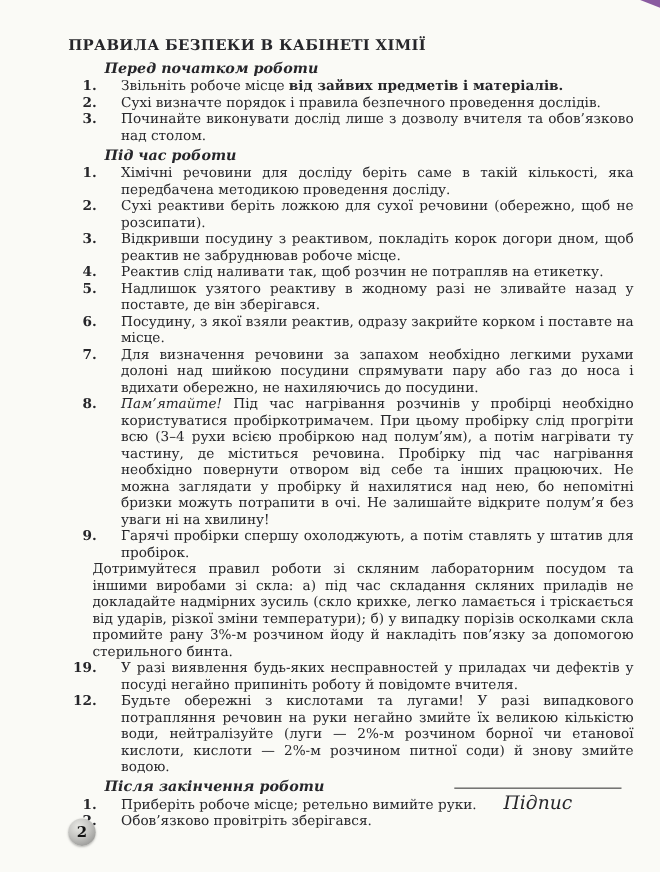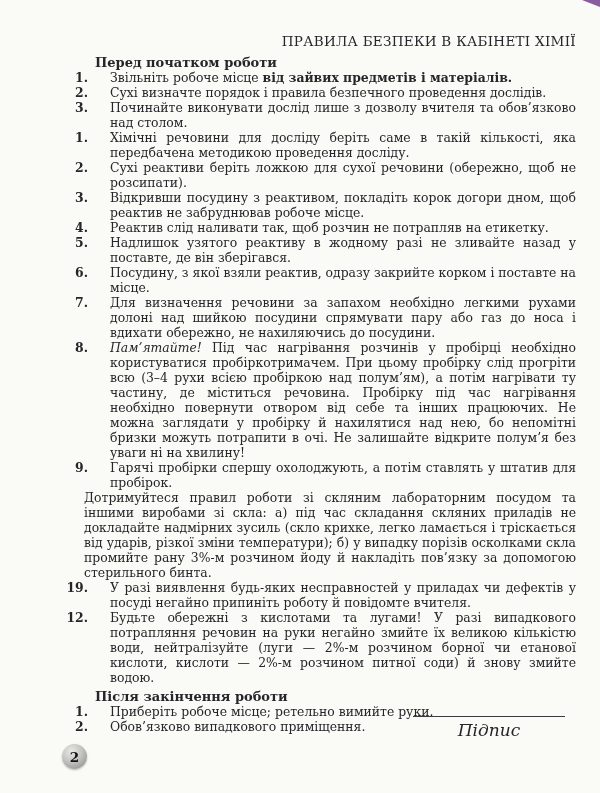--- a/index.html
+++ b/index.html
@@ -6,29 +6,30 @@
   body{
     width:600px;height:793px;
     background:#fafaf6;
     font-family:"DejaVu Serif", serif;
     color:#26262a;
     position:relative;
     overflow:hidden;
   }
   .page{padding:33px 24px 0 62px;}
   .title{
-    text-align:right;
-    font-weight:normal;
+    text-align:left;
+    font-weight:bold;
     font-size:13.5px;
     letter-spacing:.3px;
     margin:0 0 6px 0;
     line-height:16px;
   }
   .section-heading{
     font-weight:bold;
+    font-style:italic;
     font-size:13px;
     line-height:15px;
     margin:4px 0 0 33px;
   }
   .item{
     display:flex;
     font-size:12.4px;
     line-height:15px;
   }
   .item .num{
@@ -97,20 +98,21 @@
         <div class="txt"><span class="seg-n">Звільніть робоче місце </span><span class="seg-b">від зайвих предметів і матеріалів.</span></div>
       </div>
       <div class="item">
         <span class="num">2.</span>
         <div class="txt"><span class="seg-n">Сухі визначте порядок і правила безпечного проведення дослідів.</span></div>
       </div>
       <div class="item">
         <span class="num">3.</span>
         <div class="txt"><span class="seg-n">Починайте виконувати дослід лише з дозволу вчителя та обов’язково над столом.</span></div>
       </div>
+      <div class="section-heading">Під час роботи</div>
       <div class="item">
         <span class="num">1.</span>
         <div class="txt"><span class="seg-n">Хімічні речовини для досліду беріть саме в такій кількості, яка передбачена методикою проведення досліду.</span></div>
       </div>
       <div class="item">
         <span class="num">2.</span>
         <div class="txt"><span class="seg-n">Сухі реактиви беріть ложкою для сухої речовини (обережно, щоб не розсипати).</span></div>
       </div>
       <div class="item">
         <span class="num">3.</span>
@@ -151,21 +153,21 @@
         <span class="num">12.</span>
         <div class="txt"><span class="seg-n">Будьте обережні з кислотами та лугами! У разі випадкового потрапляння речовин на руки негайно змийте їх великою кількістю води, нейтралізуйте (луги — 2%-м розчином борної чи етанової кислоти, кислоти — 2%-м розчином питної соди) й знову змийте водою.</span></div>
       </div>
       <div class="section-heading">Після закінчення роботи</div>
       <div class="item">
         <span class="num">1.</span>
         <div class="txt"><span class="seg-n">Приберіть робоче місце; ретельно вимийте руки.</span></div>
       </div>
       <div class="item">
         <span class="num">2.</span>
-        <div class="txt"><span class="seg-n">Обов’язково випадкового приміщення.</span></div>
+        <div class="txt"><span class="seg-n">Обов’язково провітріть зберігався.</span></div>
       </div>
     </div>
 </div>
 
 <div class="signature">
   <div class="line"></div>
   <div class="label">Підпис</div>
 </div>
 
 <div class="badge">2</div>

